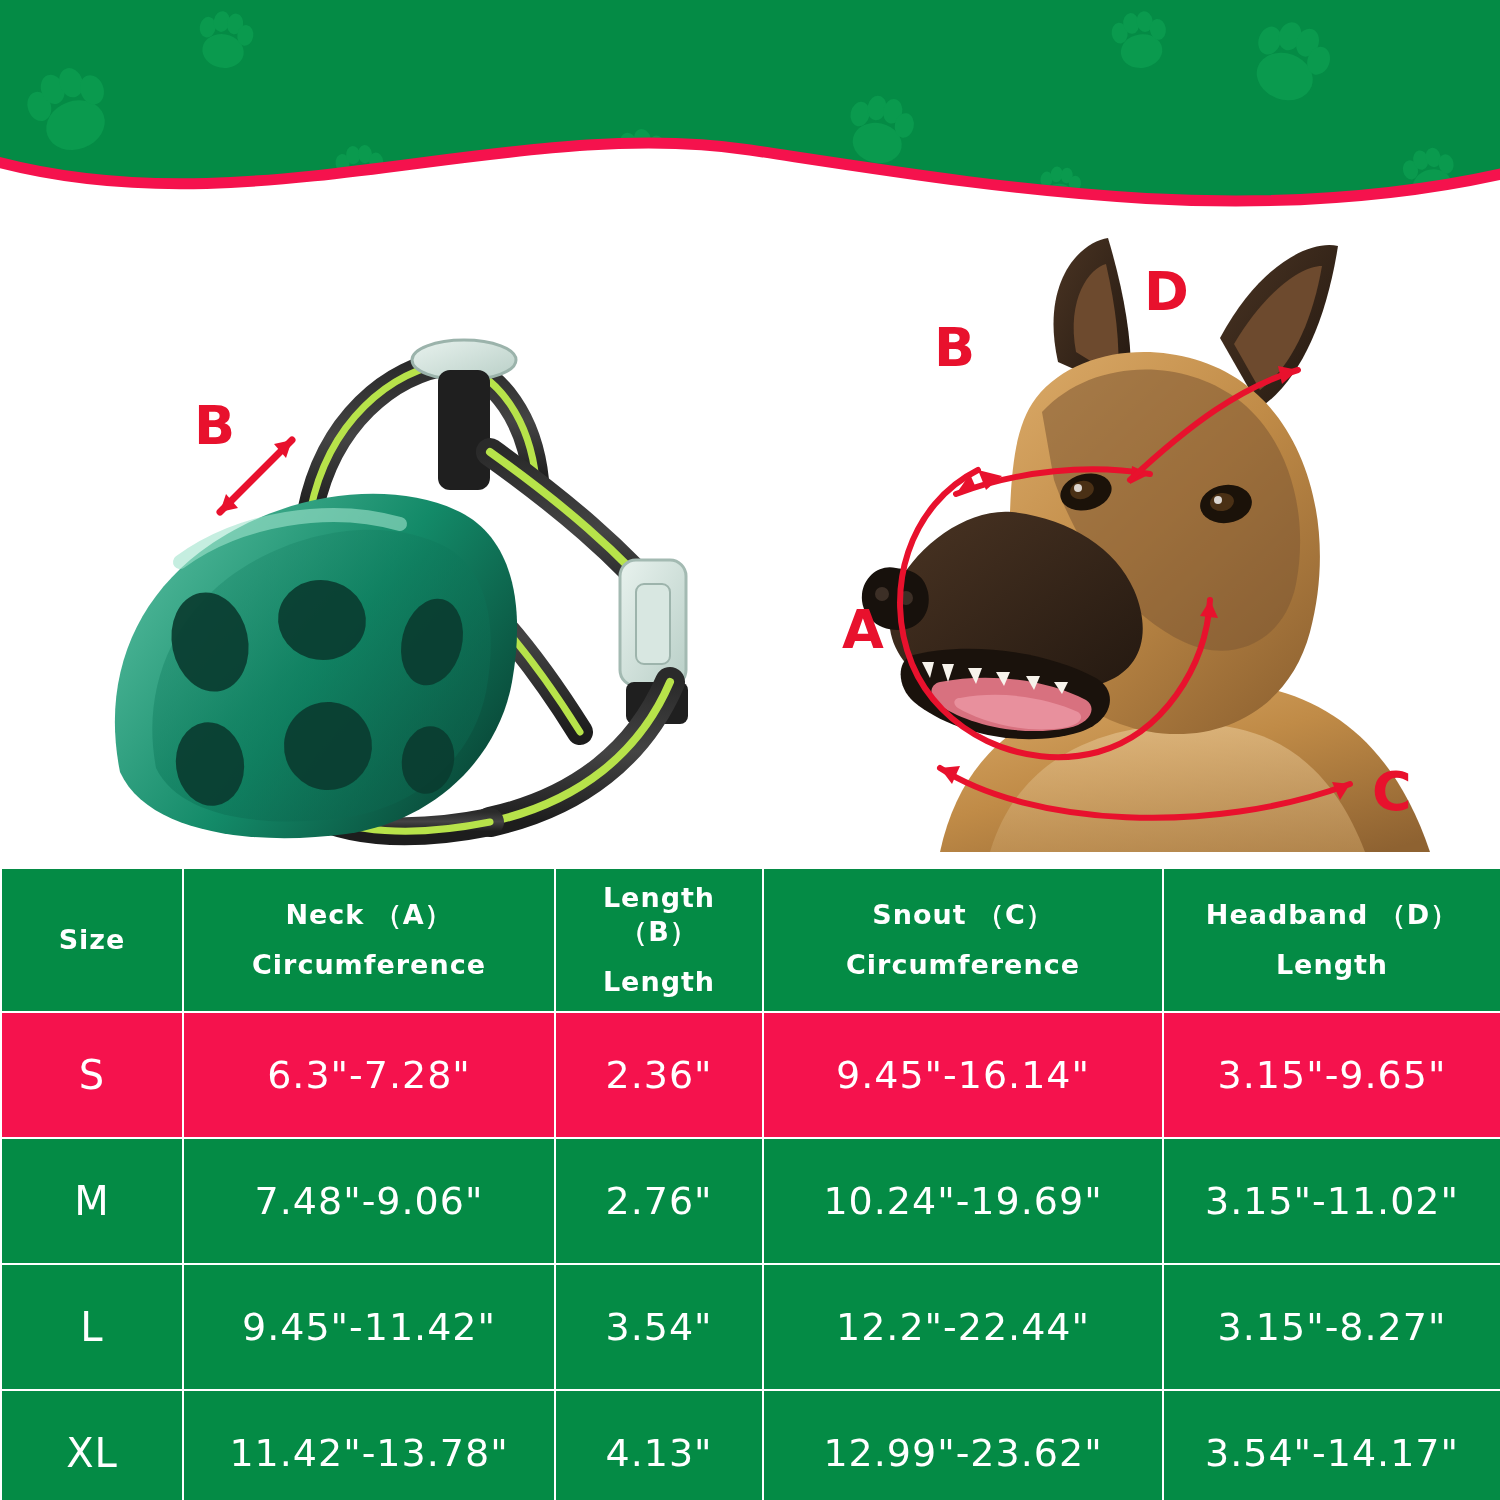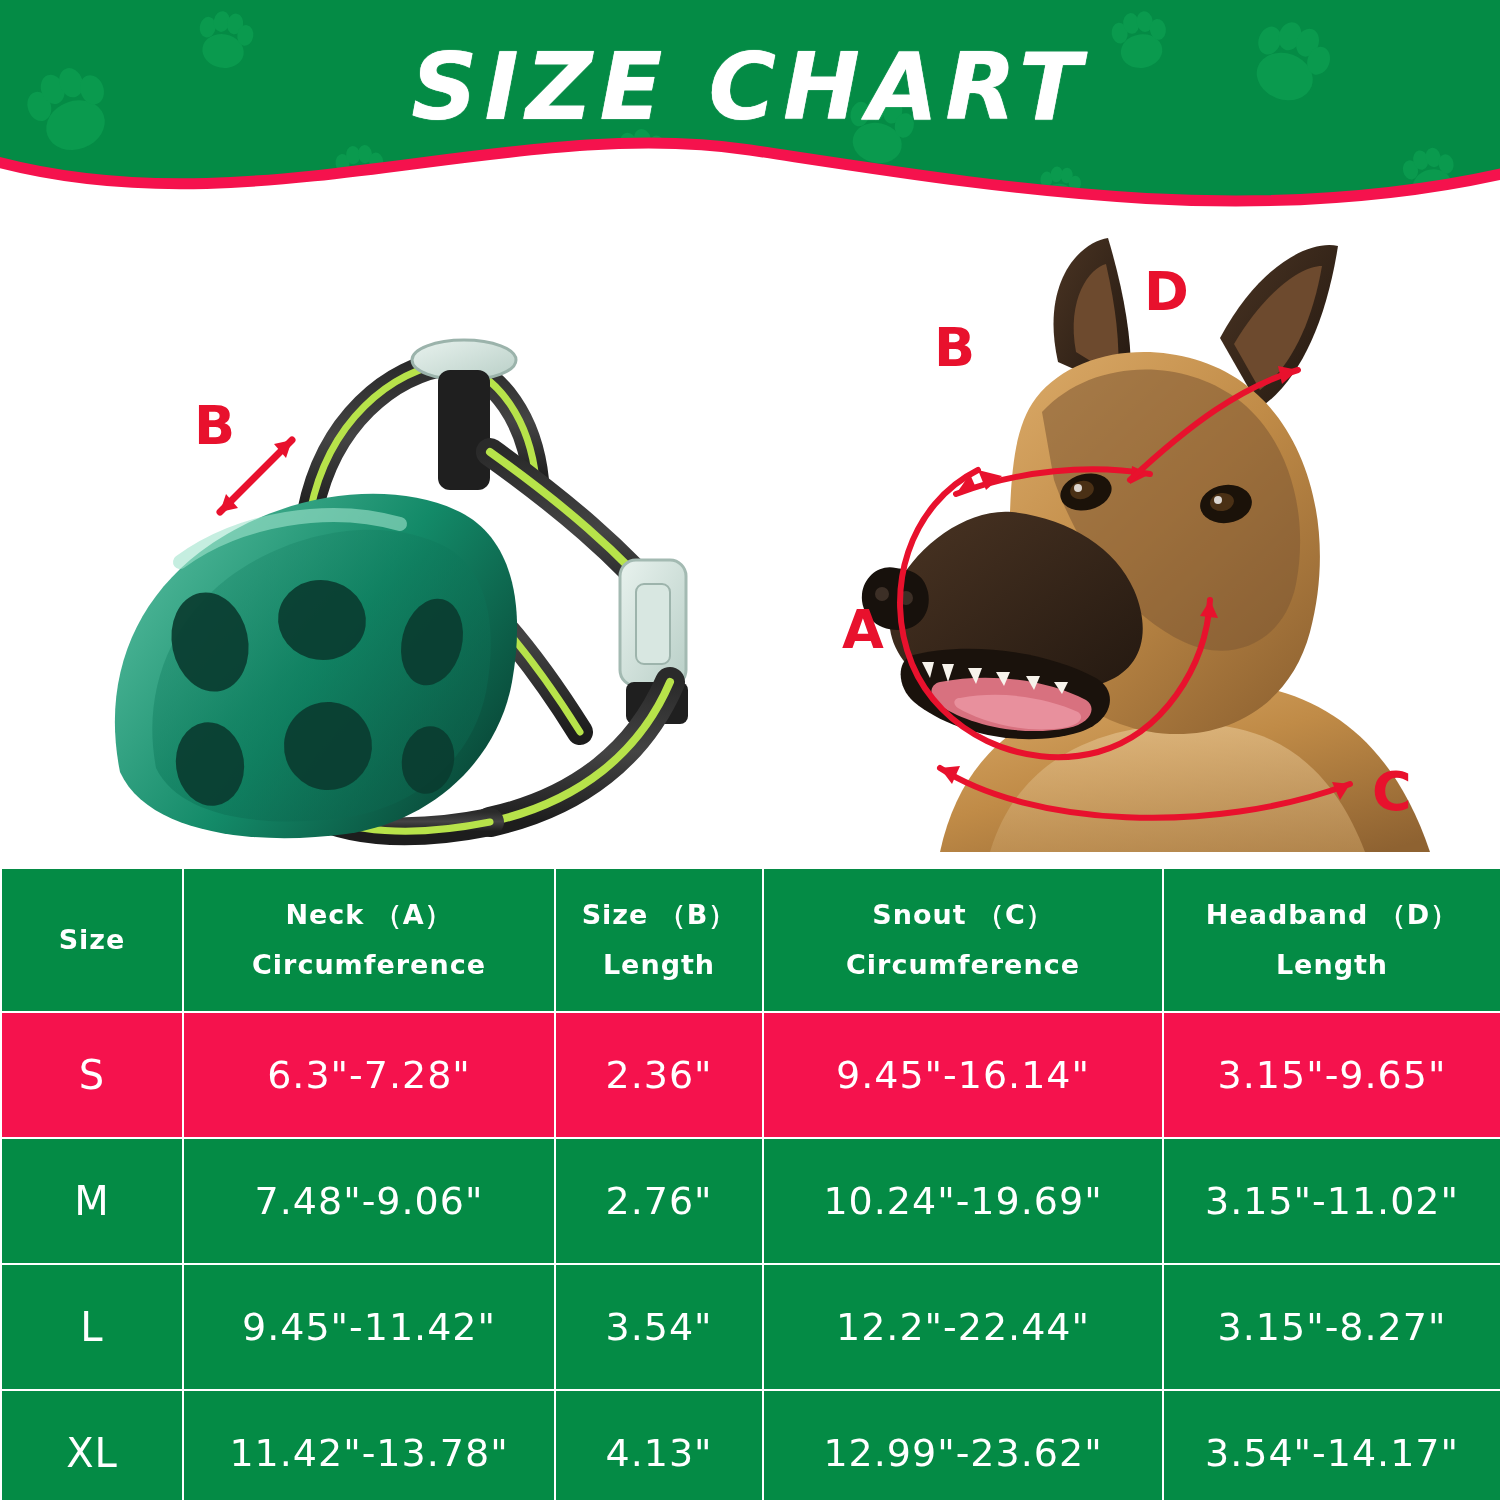--- a/index.html
+++ b/index.html
@@ -194,21 +194,20 @@
       <g transform="translate(1060,188) rotate(6) scale(0.6)">
         <ellipse cx="0" cy="14" rx="26" ry="21"></ellipse>
         <ellipse cx="-24" cy="-12" rx="10" ry="13"></ellipse>
         <ellipse cx="-8" cy="-22" rx="10" ry="13"></ellipse>
         <ellipse cx="9" cy="-22" rx="10" ry="13"></ellipse>
         <ellipse cx="24" cy="-10" rx="10" ry="13"></ellipse>
       </g>
     </g>
   </svg>
 
-  <div class="header-title">SIZE CHART</div>
 
   <svg class="header-wave" viewBox="0 0 1520 96" preserveAspectRatio="none" xmlns="http://www.w3.org/2000/svg">
     <path d="M0,40 C260,112 520,-6 760,30 C1000,66 1260,112 1520,52 L1520,96 L0,96 Z" fill="#ffffff"></path>
     <path d="M0,40 C260,112 520,-6 760,30 C1000,66 1260,112 1520,52" fill="none" stroke="#f5124d" stroke-width="11"></path>
   </svg>
 </div>
 
 <div class="images">
 
   <div class="muzzle-panel">
@@ -378,21 +377,21 @@
     <thead>
       <tr>
         <th class="size-head">
           <span>Size</span>
         </th>
         <th>
           <span>Neck （A）</span>
           <span class="hdr-sub">Circumference</span>
         </th>
         <th>
-          <span>Size （B）</span>
+          <span>Length （B）</span>
           <span class="hdr-sub">Length</span>
         </th>
         <th>
           <span>Snout （C）</span>
           <span class="hdr-sub">Circumference</span>
         </th>
         <th>
           <span>Headband （D）</span>
           <span class="hdr-sub">Length</span>
         </th>

